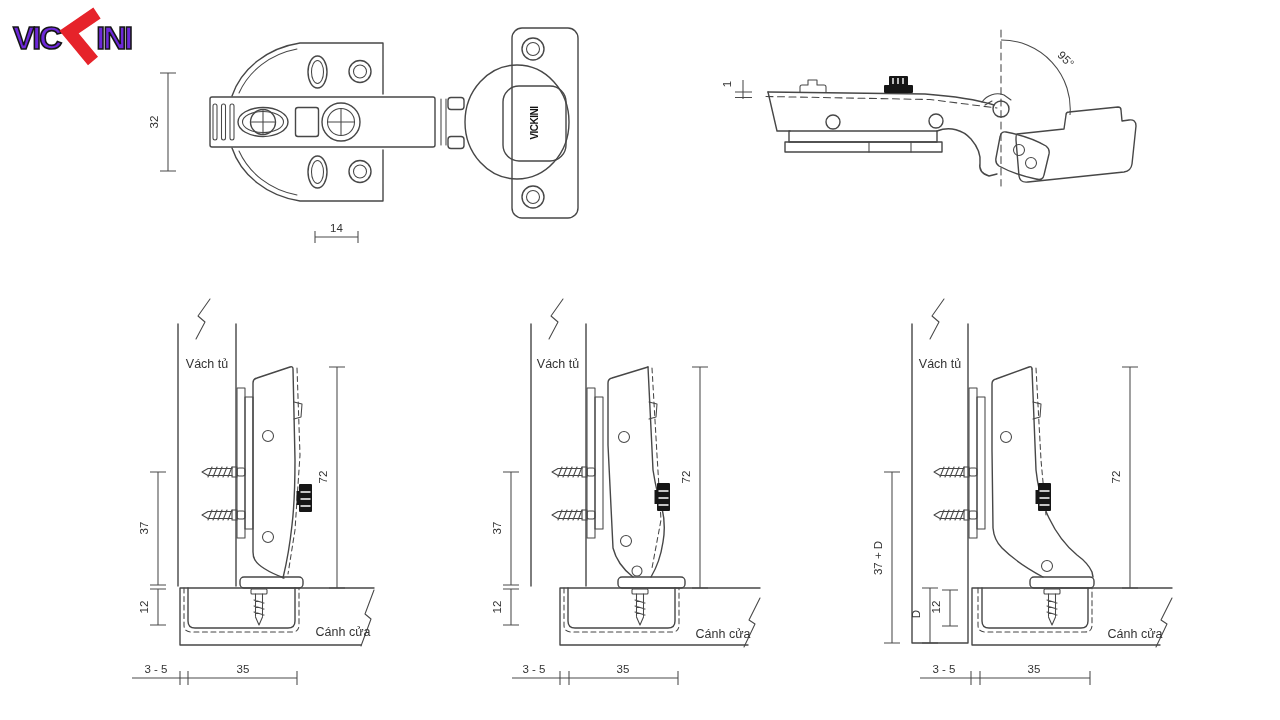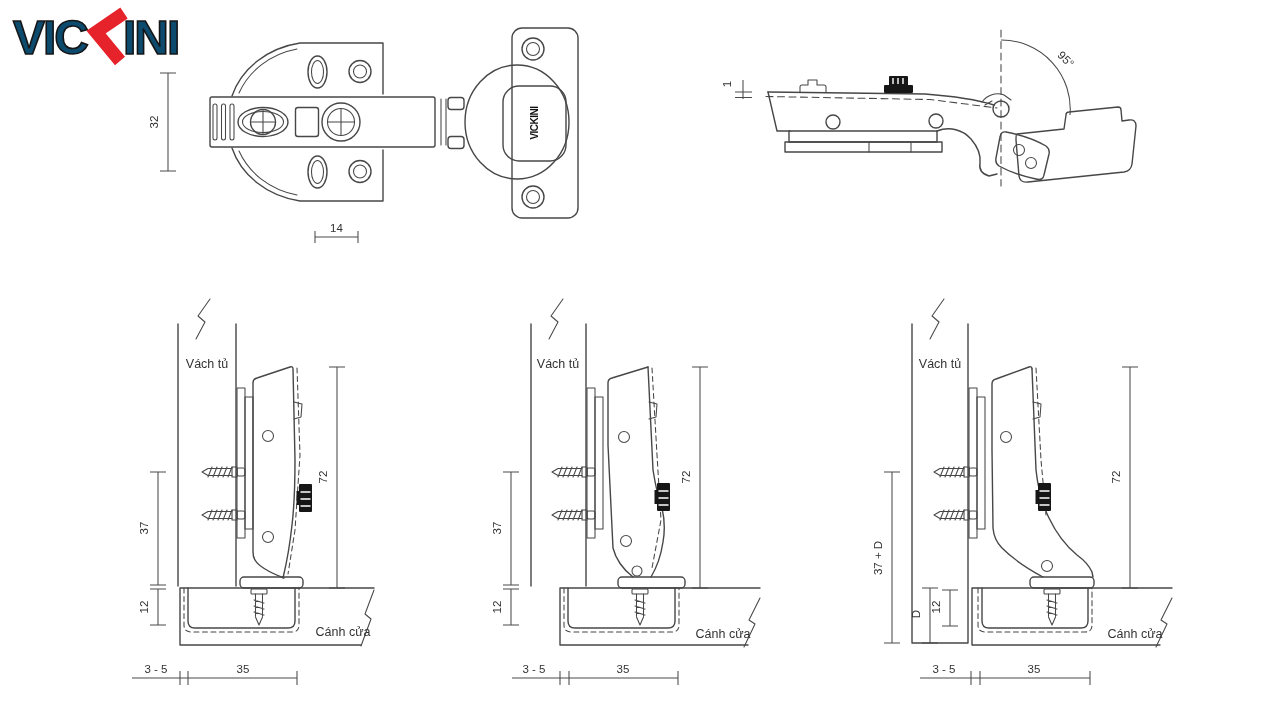--- a/index.html
+++ b/index.html
@@ -14,22 +14,22 @@
   .dsh2{ stroke-dasharray:5 3.5; }
   .blk { fill:#161616; stroke:none; }
   .dim { fill:none; stroke:#4a4a4a; stroke-width:1.05; stroke-linecap:butt; }
   text.t  { font-family:"Liberation Sans",sans-serif; font-size:11.5px; fill:#333333; }
   text.lb { font-size:12.5px; }
   text.stamp { font-family:"Liberation Sans",sans-serif; font-size:10px; font-weight:bold;
                fill:#111111; letter-spacing:-0.5px; }
 
   
   .logo { position:absolute; left:13px; top:12px; display:flex; align-items:flex-start; z-index:2; }
-  .logo .word { font-family:"Liberation Sans",sans-serif; font-weight:bold; font-size:48px;
-                line-height:52px; color:#0c4a6e; letter-spacing:-2px;
+  .logo .word { font-family:"Liberation Sans",sans-serif; font-weight:bold; font-size:32px;
+                line-height:52px; color:#6d28d9; letter-spacing:-2px;
                 -webkit-text-stroke:1.6px #151515; }
   .logo svg { margin:-2px -3px 0 -3px; overflow:visible; }
 </style>
 </head>
 <body>
 
 <div class="page">
 
 <svg class="draw" width="1280" height="720" viewBox="0 0 1280 720">
   <defs>

